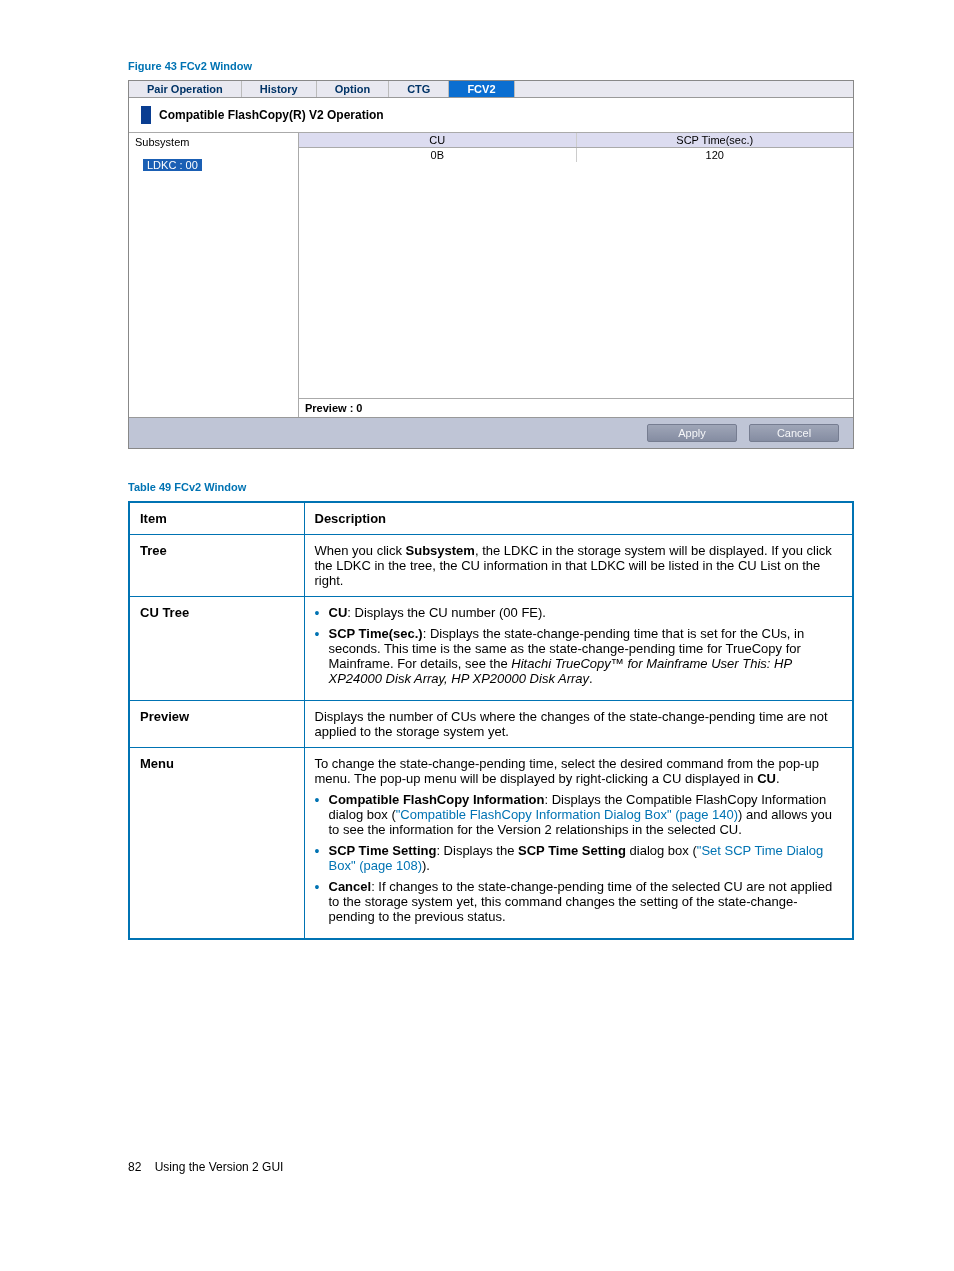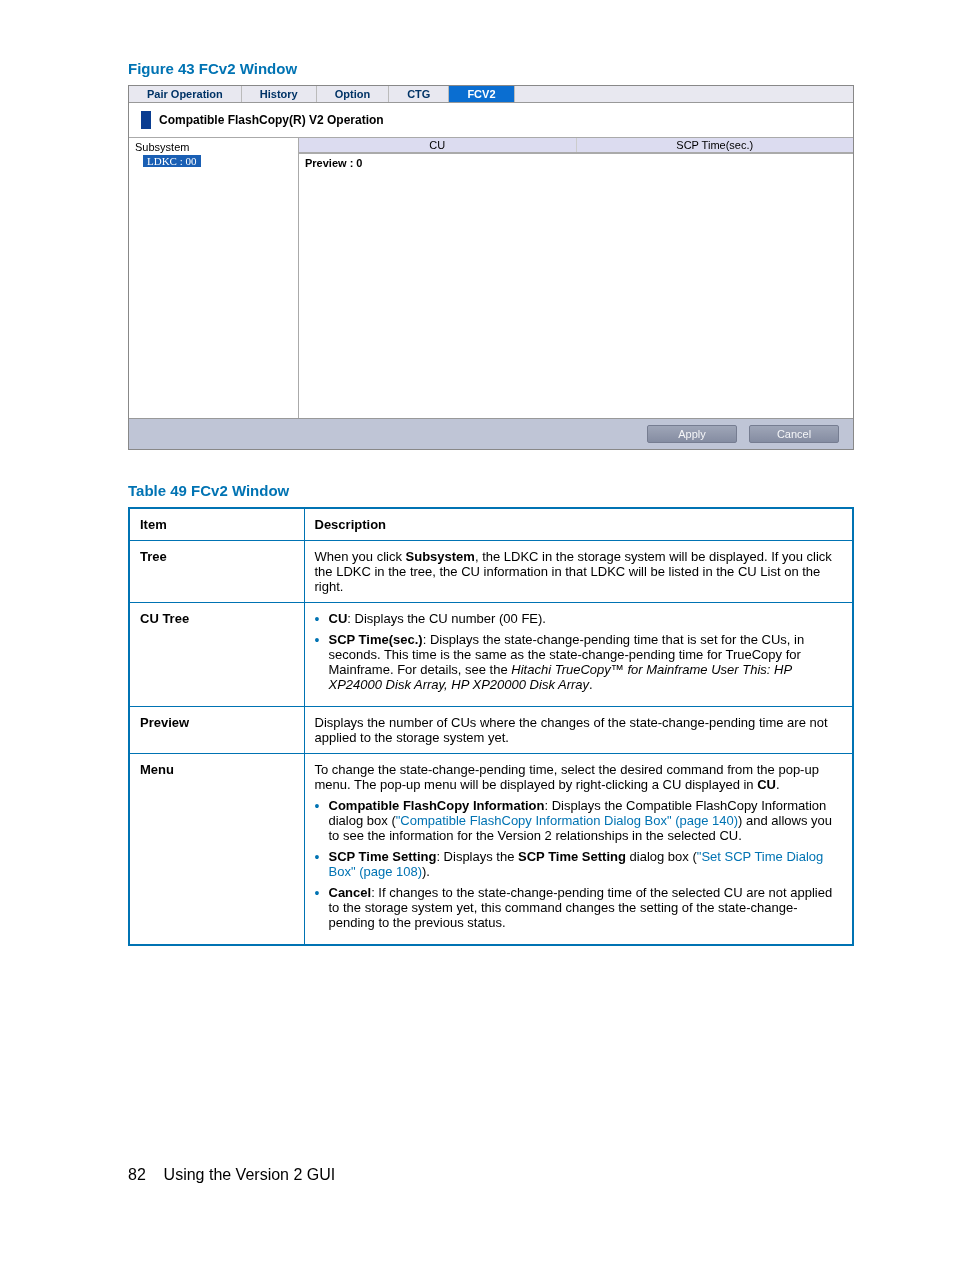--- a/index.html
+++ b/index.html
@@ -1,47 +1,47 @@
 <!DOCTYPE html>
 <html><head>
 <meta charset="utf-8">
 <style>
   * { box-sizing: border-box; margin: 0; padding: 0; }
   body { font-family: Arial, Helvetica, sans-serif; font-size: 13px; color: #000; background: #fff; width: 954px; margin: 0 auto; padding: 60px 100px 40px 128px; }
-  .fig-title, .table-title { color: #0073b3; font-weight: bold; font-size: 15px; margin-bottom: 8px; }
+  .fig-title, .table-title { color: #0073b3; font-weight: bold; font-size: 11px; margin-bottom: 8px; }
   .screenshot { border: 1px solid #888; background: #fff; margin-bottom: 32px; }
   .ss-tabs { display: flex; background: #e8e8f0; border-bottom: 1px solid #999; }
   .ss-tab { font-size: 11px; font-weight: bold; color: #003366; padding: 2px 18px; border-right: 1px solid #bbb; background: #e8e8f0; cursor: pointer; }
   .ss-tab.active { background: #0a6ed1; color: #fff; }
   .ss-heading { display: flex; align-items: center; padding: 8px 12px; font-size: 12px; font-weight: bold; }
   .ss-heading-badge { width: 10px; height: 18px; background: #0a3d91; margin-right: 8px; }
   .ss-body { display: flex; border-top: 1px solid #aaa; }
   .ss-tree { width: 170px; border-right: 1px solid #aaa; font-size: 11px; padding: 2px 4px; min-height: 280px; }
   .ss-tree-root { padding: 1px 2px; }
-  .ss-tree-child { margin-left: 10px; margin-top: 1px; font-family: Liberation Serif, serif; }
+  .ss-tree-child { margin-left: 10px; margin-top: 10px; }
   .ss-tree-child span { background: #1a5fb4; color: #fff; padding: 0 4px; }
   .ss-right { flex: 1; display: flex; flex-direction: column; }
   .ss-table-head, .ss-table-row { display: flex; font-size: 11px; }
   .ss-table-head { background: #dcdcf0; border-bottom: 1px solid #aaa; }
   .ss-cell { flex: 1; text-align: center; padding: 1px 4px; border-right: 1px solid #ccc; }
   .ss-cell:last-child { border-right: none; }
   .ss-table-body { flex: 1; min-height: 250px; }
   .ss-preview-wrap { border-top:1px solid #aaa; }
   .ss-footer { background: #bfc5d6; display: flex; justify-content: flex-end; gap: 12px; padding: 6px 14px; border-top: 1px solid #999; }
   .ss-btn { width: 90px; text-align: center; font-size: 11px; color: #fff; background: linear-gradient(#9aa1b3,#7b8399); border: 1px solid #6a7186; border-radius: 2px; padding: 2px 0; opacity: .85; }
   .doc-table { width: 100%; border-collapse: collapse; border: 2px solid #0073b3; margin-bottom: 40px; }
   .doc-table th, .doc-table td { border: 1px solid #0073b3; padding: 8px 10px; vertical-align: top; text-align: left; font-size: 13px; }
   .doc-table th { font-weight: bold; }
   .doc-table td.key { font-weight: bold; width: 175px; }
   .doc-table ul { list-style: none; padding-left: 0; }
   .doc-table li { position: relative; padding-left: 14px; margin-bottom: 6px; }
   .doc-table li::before { content: "•"; color: #0073b3; position: absolute; left: 0; top: 0; font-size: 14px; }
   .link { color: #0073b3; }
   .italic { font-style: italic; }
-  .page-footer { font-size: 16px; margin-top: 220px; }
+  .page-footer { font-size: 12px; margin-top: 220px; }
 </style>
 </head>
 <body>
 
 <div class="fig-title">Figure 43 FCv2 Window</div>
 
 <div class="screenshot">
   <div class="ss-tabs">
     <div class="ss-tab">Pair Operation</div>
     <div class="ss-tab">History</div>
@@ -55,20 +55,26 @@
   </div>
   <div class="ss-body">
     <div class="ss-tree">
       <div class="ss-tree-root">Subsystem</div>
       <div class="ss-tree-child"><span>LDKC : 00</span></div>
     </div>
     <div class="ss-right">
       <div class="ss-table-head">
         <div class="ss-cell">CU</div>
         <div class="ss-cell">SCP Time(sec.)</div>
+      </div>
+      <div class="ss-table-body">
+        <div class="ss-table-row">
+          <div class="ss-cell">0B</div>
+          <div class="ss-cell">120</div>
+        </div>
       </div>
       <div class="ss-preview-wrap">
         <div style="font-size:11px;font-weight:bold;padding:3px 6px;">Preview : 0</div>
       </div>
     </div>
   </div>
   <div class="ss-footer">
     <div class="ss-btn">Apply</div>
     <div class="ss-btn">Cancel</div>
   </div>

